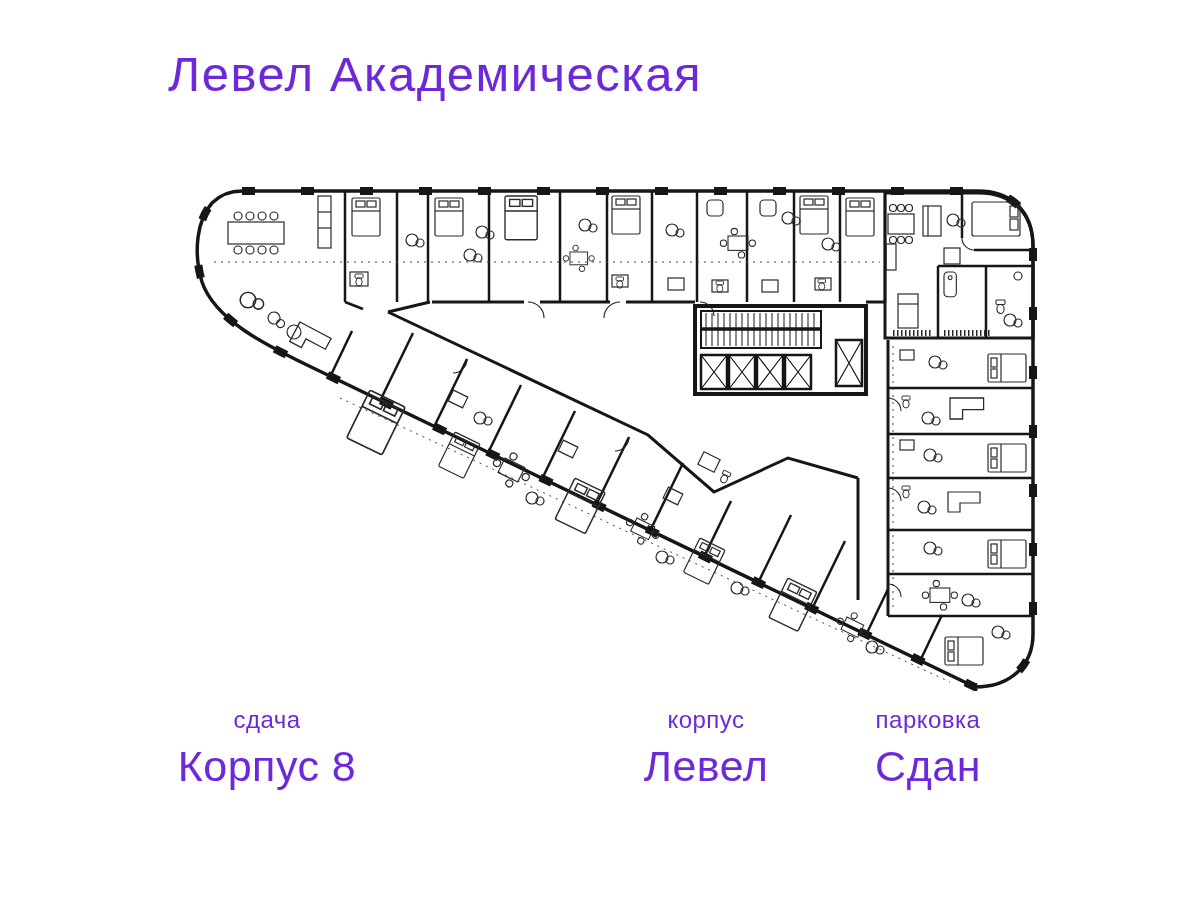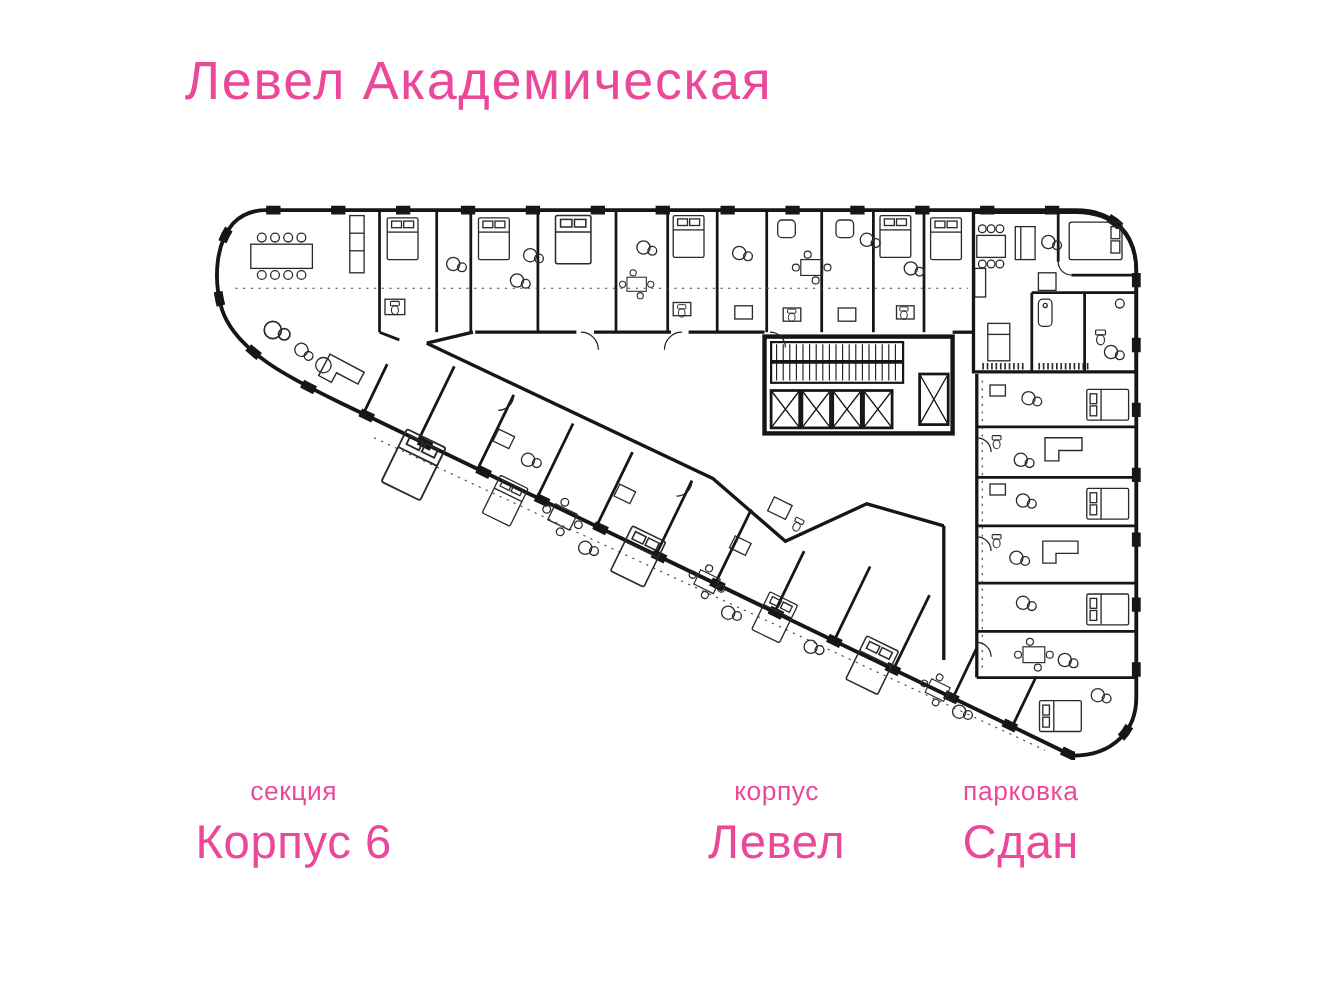--- a/index.html
+++ b/index.html
@@ -1,17 +1,17 @@
 <!DOCTYPE html>
 <html><head>
 <meta charset="utf-8">
 <style>
   html,body{margin:0;padding:0;background:#fff;}
   .page{position:relative;width:1200px;height:900px;background:#fff;overflow:hidden;
-        font-family:"Liberation Sans",sans-serif;color:#ec4899;}
+        font-family:"Liberation Sans",sans-serif;color:#6d28d9;}
   .title{position:absolute;left:168px;top:46px;font-size:49px;font-weight:400;
          letter-spacing:1.5px;white-space:nowrap;}
   .plan-svg{position:absolute;left:0;top:0;}
   .info{position:absolute;left:0;top:700px;width:1200px;height:110px;}
   .info-col{position:absolute;text-align:center;transform:translateX(-50%);}
   .info-label{font-size:24px;letter-spacing:0.5px;}
   .info-value{font-size:43px;margin-top:8px;letter-spacing:0.5px;white-space:nowrap;}
   .c1{left:267px;top:6px;} .c2{left:487px;top:6px;} .c3{left:706px;top:6px;} .c4{left:928px;top:6px;}
   svg .wall{stroke:#161616;fill:none;}
   svg .furn{stroke:#2a2a2a;fill:none;stroke-width:1.2;}
@@ -277,22 +277,22 @@
       <use href="#duo" transform="translate(930,548)"></use>
       <use href="#tbl4" transform="translate(930,588) scale(0.9)"></use>
       <use href="#duo" transform="translate(968,600)"></use>
       <use href="#bed" transform="translate(945,665) rotate(-90)"></use>
       <use href="#duo" transform="translate(998,632)"></use>
     </g>
   </svg>
 
   <div class="info">
     <div class="info-col c1">
-      <div class="info-label">секция</div>
-      <div class="info-value">Корпус 6</div>
+      <div class="info-label">сдача</div>
+      <div class="info-value">Корпус 8</div>
     </div>
     <div class="info-col c3">
       <div class="info-label">корпус</div>
       <div class="info-value">Левел</div>
     </div>
     <div class="info-col c4">
       <div class="info-label">парковка</div>
       <div class="info-value">Сдан</div>
     </div>
   </div>

